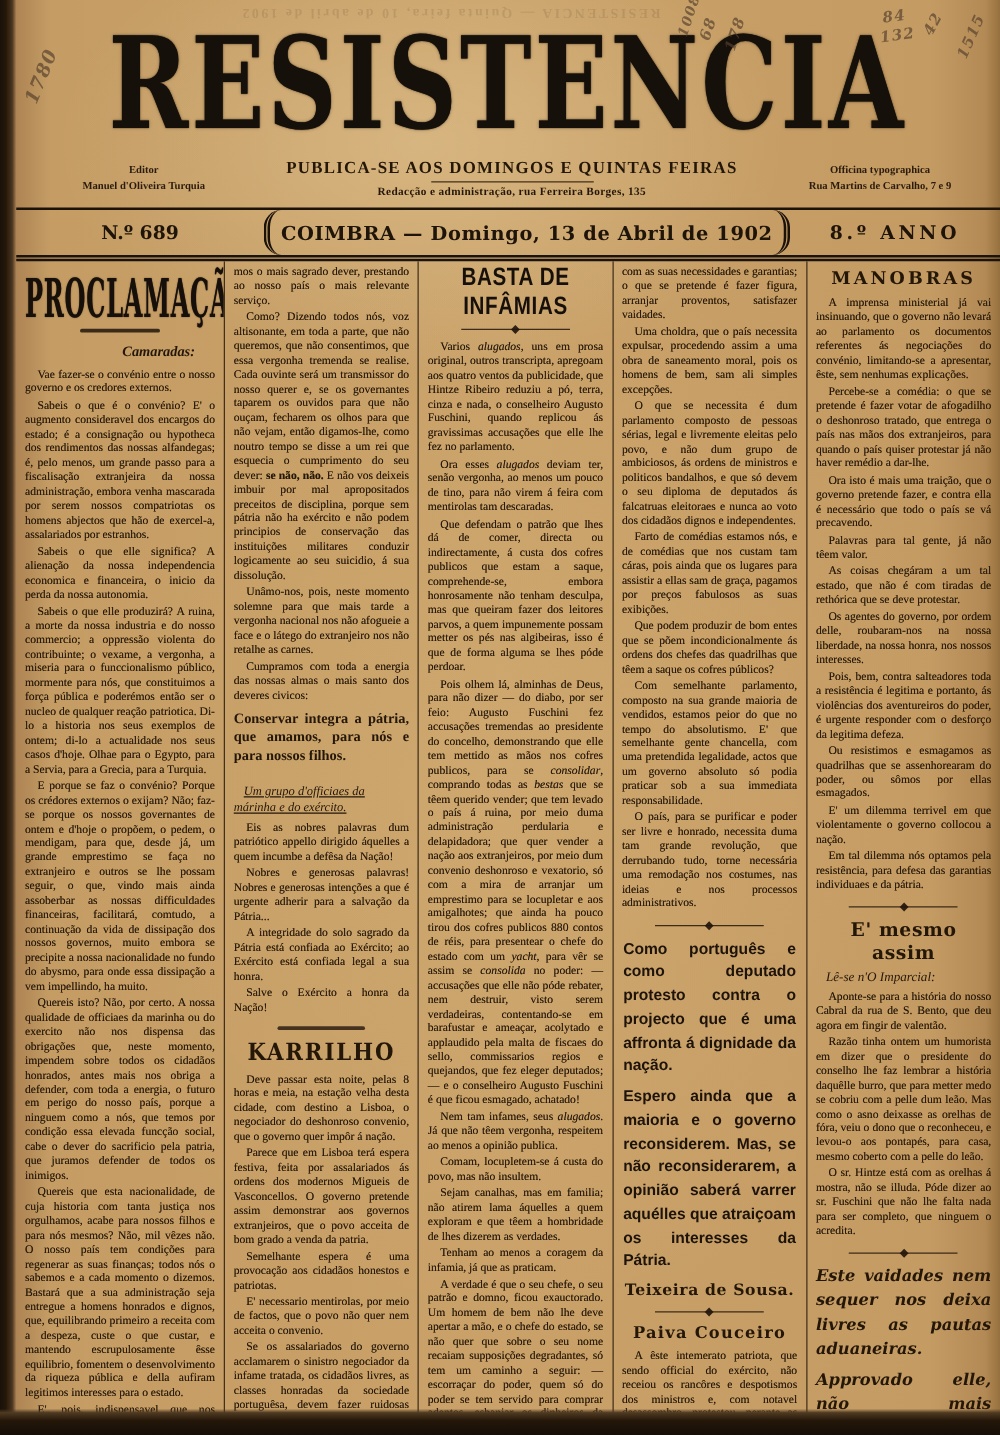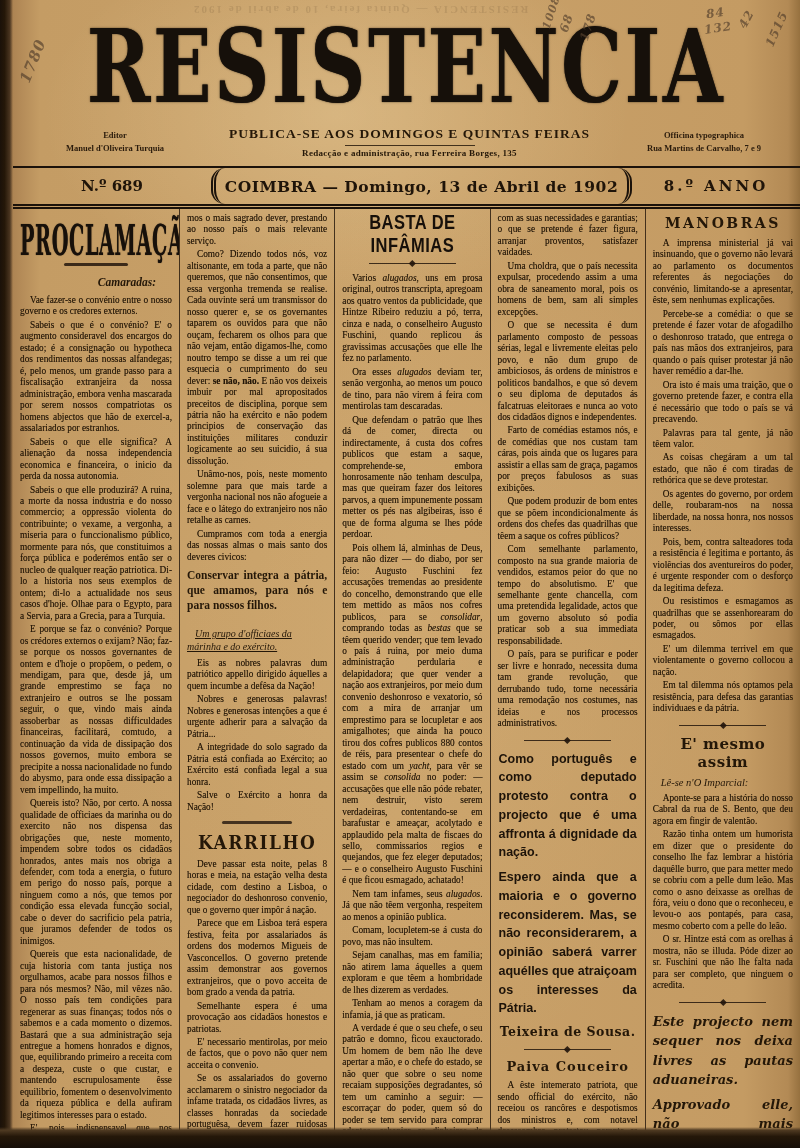--- a/index.html
+++ b/index.html
@@ -186,16 +186,16 @@
       <div class="blk p">Ou resistimos e esmagamos as quadrilhas que se assenhorearam do poder, ou sômos por ellas esmagados.</div>
       <div class="blk p">E' um dilemma terrivel em que violentamente o governo collocou a nação.</div>
       <div class="blk p">Em tal dilemma nós optamos pela resistência, para defesa das garantias individuaes e da pátria.</div>
       <div class="blk divider"></div>
       <div class="blk hmid">E' mesmo assim</div>
       <div class="blk lede">Lê-se n'<i>O Imparcial</i>:</div>
       <div class="blk p">Aponte-se para a história do nosso Cabral da rua de S. Bento, que deu agora em fingir de valentão.</div>
       <div class="blk p">Razão tinha ontem um humorista em dizer que o presidente do conselho lhe faz lembrar a história daquêlle burro, que para metter medo se cobriu com a pelle dum leão. Mas como o asno deixasse as orelhas de fóra, veiu o dono que o reconheceu, e levou-o aos pontapés, para casa, mesmo coberto com a pelle do leão.</div>
       <div class="blk p">O sr. Hintze está com as orelhas á mostra, não se illuda. Póde dizer ao sr. Fuschini que não lhe falta nada para ser completo, que ninguem o acredita.</div>
       <div class="blk divider"></div>
-      <div class="blk bolditalic">Este projecto nem sequer nos deixa livres as pautas aduaneiras.</div>
+      <div class="blk bolditalic">Este vaidades nem sequer nos deixa livres as pautas aduaneiras.</div>
       <div class="blk bolditalic">Approvado elle, não mais poderemos reformar as pautas nem fazer tratados de commércio — porque os crédores não o consentirám.</div>
     </div>
   </div>
 
 </body></html>

